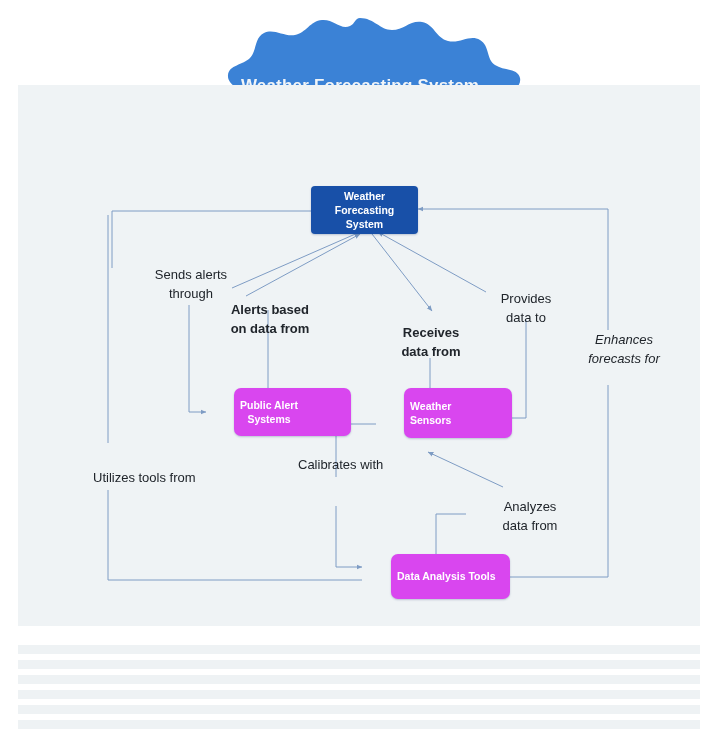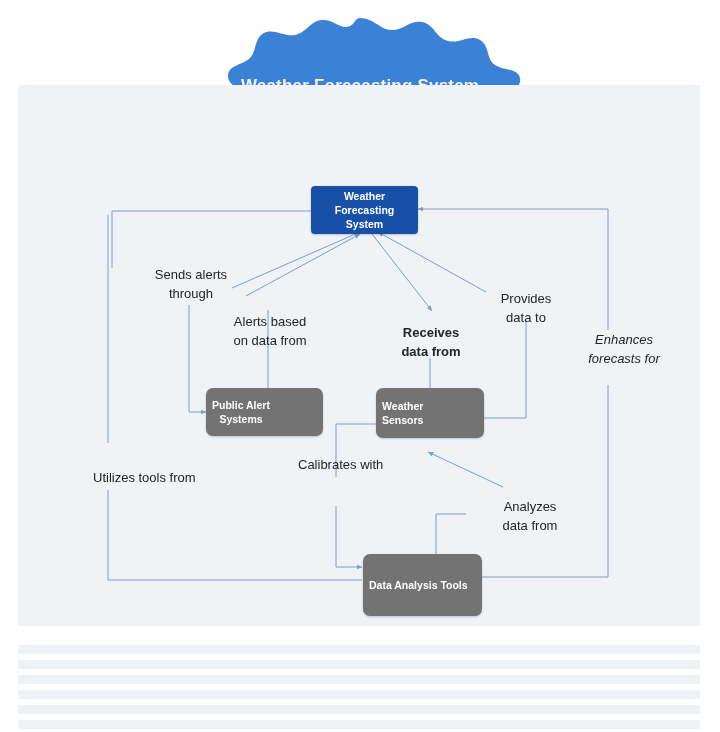--- a/index.html
+++ b/index.html
@@ -83,21 +83,22 @@
     font-weight: 600;
     box-shadow: 0 1px 2px rgba(30,60,110,0.25);
     box-sizing: border-box;
     padding: 4px 6px;
   }
   .node-root {
     background: #1850a8;
     border-radius: 4px;
   }
   .node-sub {
-    background: #737373;
+    background: #d946ef;
+    margin-left: 28px;
   }
 
   
   .edge-label {
     position: absolute;
     color: #20252b;
     font-size: 13px;
     line-height: 1.45;
     text-align: center;
     white-space: pre-line;
@@ -190,28 +191,28 @@
 <div class="node node-sub" style="left:206px; top:388px; width:117px; height:48px;">
   <span style="white-space:pre-line">Public Alert
 Systems</span>
 </div>
 
 <div class="node node-sub" style="left:376px; top:388px; width:108px; height:50px;">
   <span style="white-space:pre-line">Weather
 Sensors</span>
 </div>
 
-<div class="node node-sub" style="left:363px; top:554px; width:119px; height:62px;">
+<div class="node node-sub" style="left:363px; top:554px; width:119px; height:45px;">
   <span style="white-space:pre-line">Data Analysis Tools</span>
 </div>
 
 <div class="edge-label" style="left:143px; top:266px; width:96px;">Sends alerts
 through</div>
 
-<div class="edge-label" style="left:220px; top:313px; width:100px;">Alerts based
+<div class="edge-label" style="left:220px; top:301px; width:100px;font-weight:bold;">Alerts based
 on data from</div>
 
 <div class="edge-label" style="left:386px; top:324px; width:90px;font-weight:bold;">Receives
 data from</div>
 
 <div class="edge-label" style="left:483px; top:266px; width:86px;margin-top:24px;">Provides
 data to</div>
 
 <div class="edge-label" style="left:574px; top:331px; width:100px;font-style:italic;">Enhances
 forecasts for</div>

